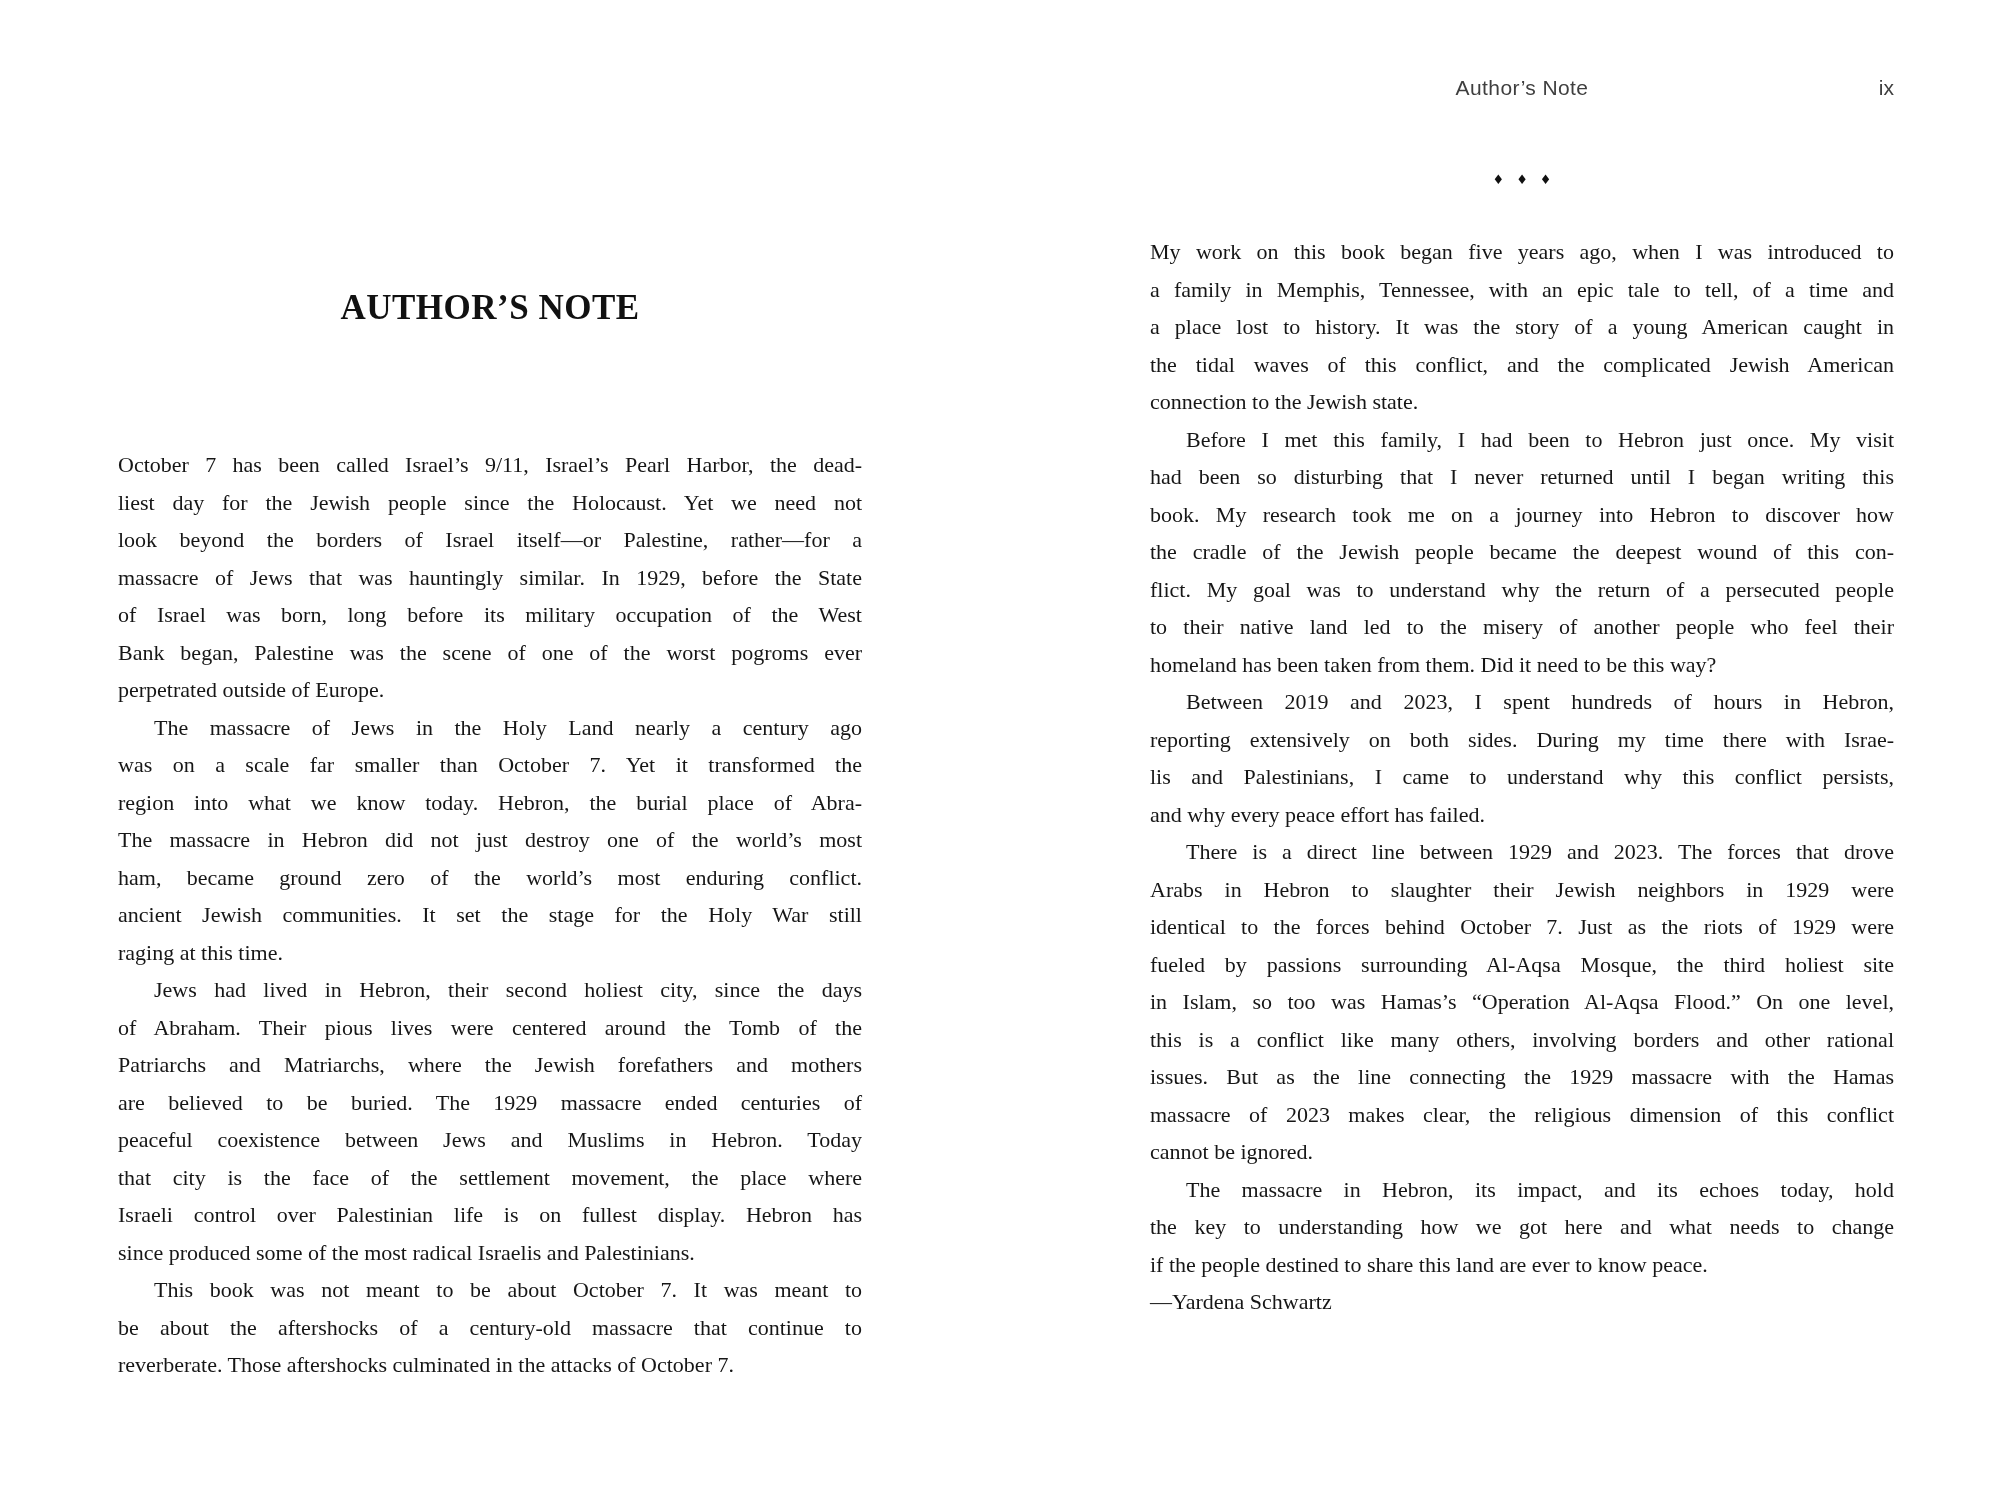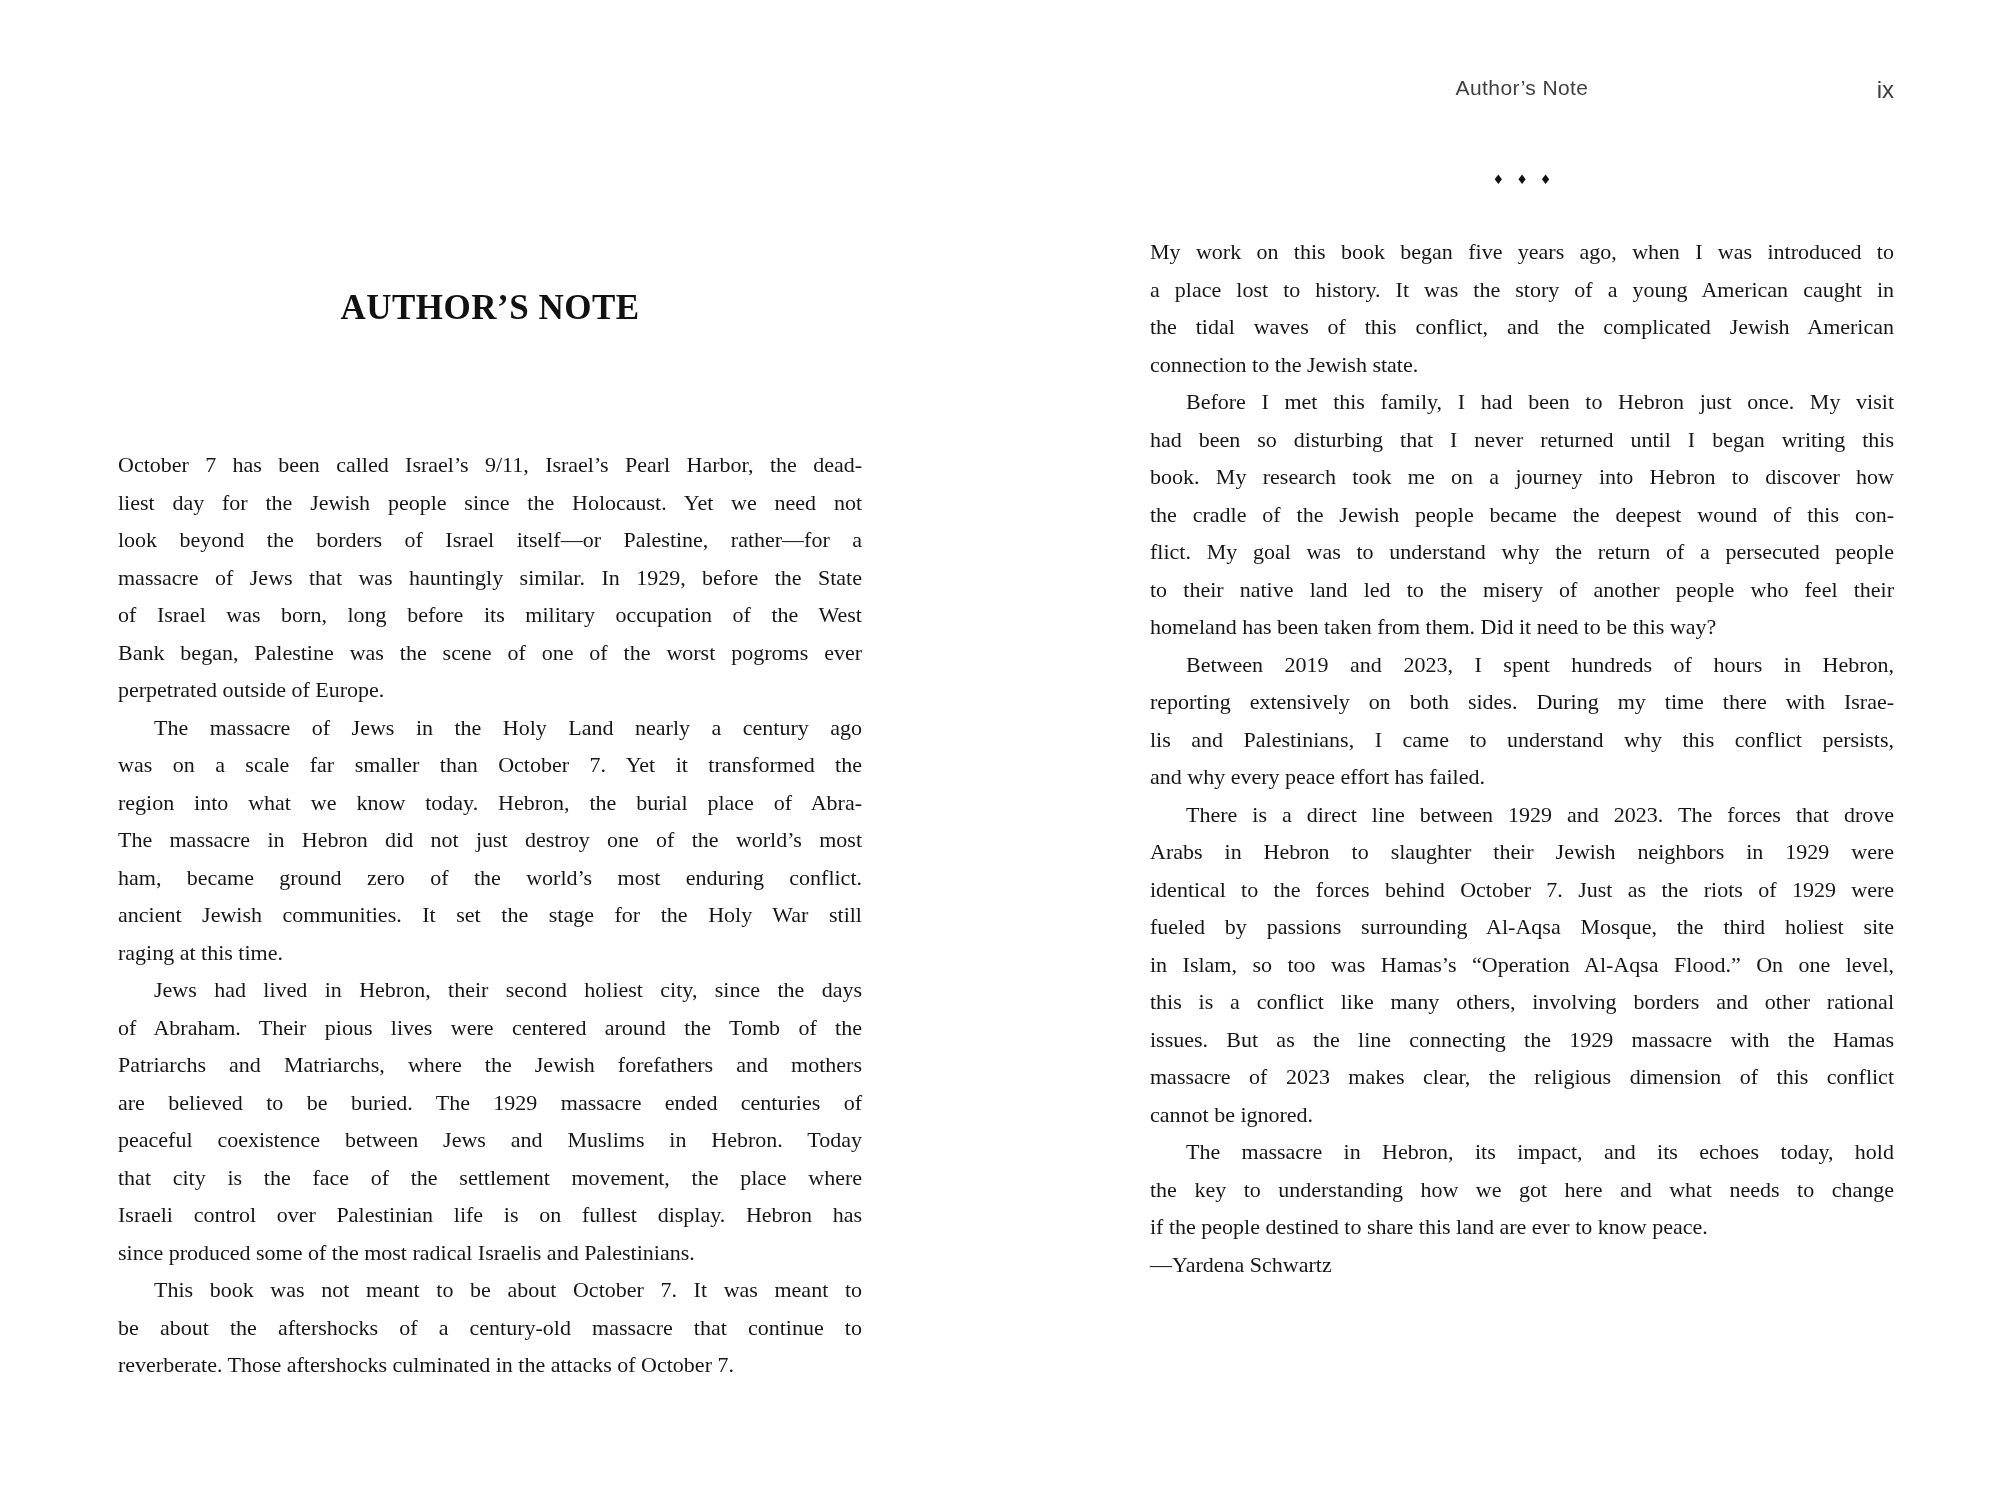--- a/index.html
+++ b/index.html
@@ -48,21 +48,21 @@
     font-family: "Liberation Sans", "DejaVu Sans", sans-serif;
     font-size: 21px;
     letter-spacing: 0.4px;
     color: #3f3f3f;
   }
   .folio {
     position: absolute;
     top: 76px;
     right: 0;
     font-family: "Liberation Sans", "DejaVu Sans", sans-serif;
-    font-size: 24px;
+    font-size: 21px;
     color: #3f3f3f;
   }
   .ornament {
     position: absolute;
     top: 172px;
     left: 0;
     width: 100%;
     text-align: center;
     font-family: "DejaVu Sans", sans-serif;
     font-size: 13px;
@@ -145,20 +145,21 @@
       </div>
   </div>
 
   <div class="page-col right-col">
     <div class="running-header">Author’s Note</div>
     <div class="folio">ix</div>
     <div class="ornament">♦♦♦</div>
     <div class="body-block right-body" id="right-body">
         <div class="para">
           <div class="line">My work on this book began five years ago, when I was introduced to</div>
+          <div class="line">a family in Memphis, Tennessee, with an epic tale to tell, of a time and</div>
           <div class="line">a place lost to history. It was the story of a young American caught in</div>
           <div class="line">the tidal waves of this conflict, and the complicated Jewish American</div>
           <div class="line">connection to the Jewish state.</div>
         </div>
         <div class="para indent">
           <div class="line">Before I met this family, I had been to Hebron just once. My visit</div>
           <div class="line">had been so disturbing that I never returned until I began writing this</div>
           <div class="line">book. My research took me on a journey into Hebron to discover how</div>
           <div class="line">the cradle of the Jewish people became the deepest wound of this con-</div>
           <div class="line">flict. My goal was to understand why the return of a persecuted people</div>

